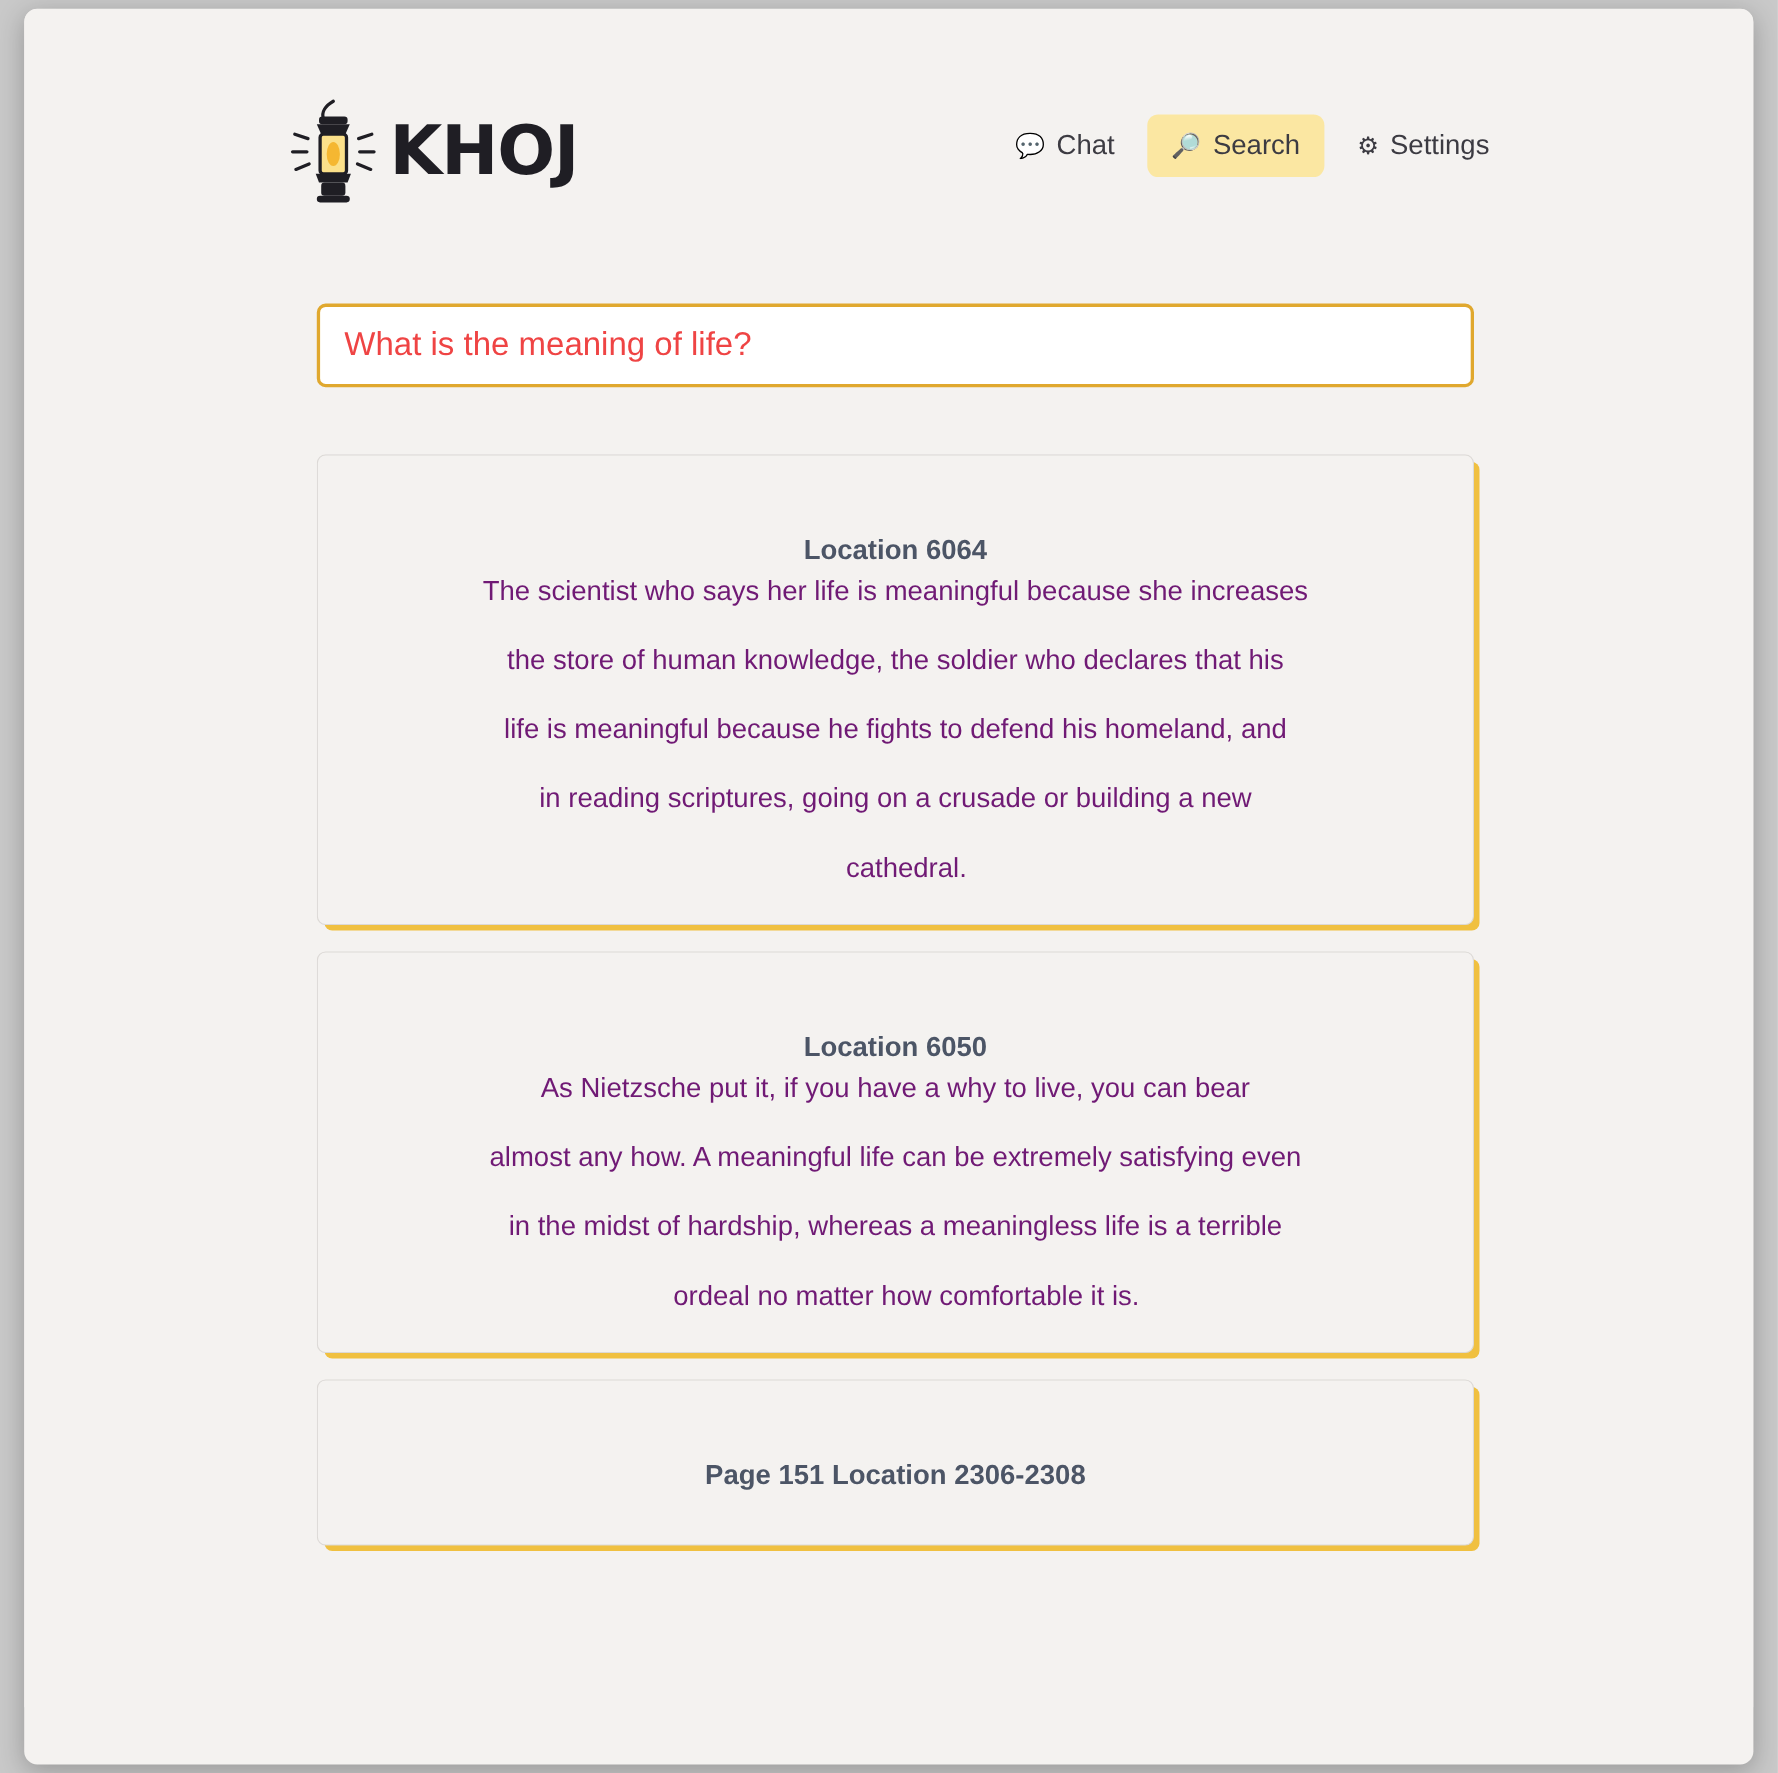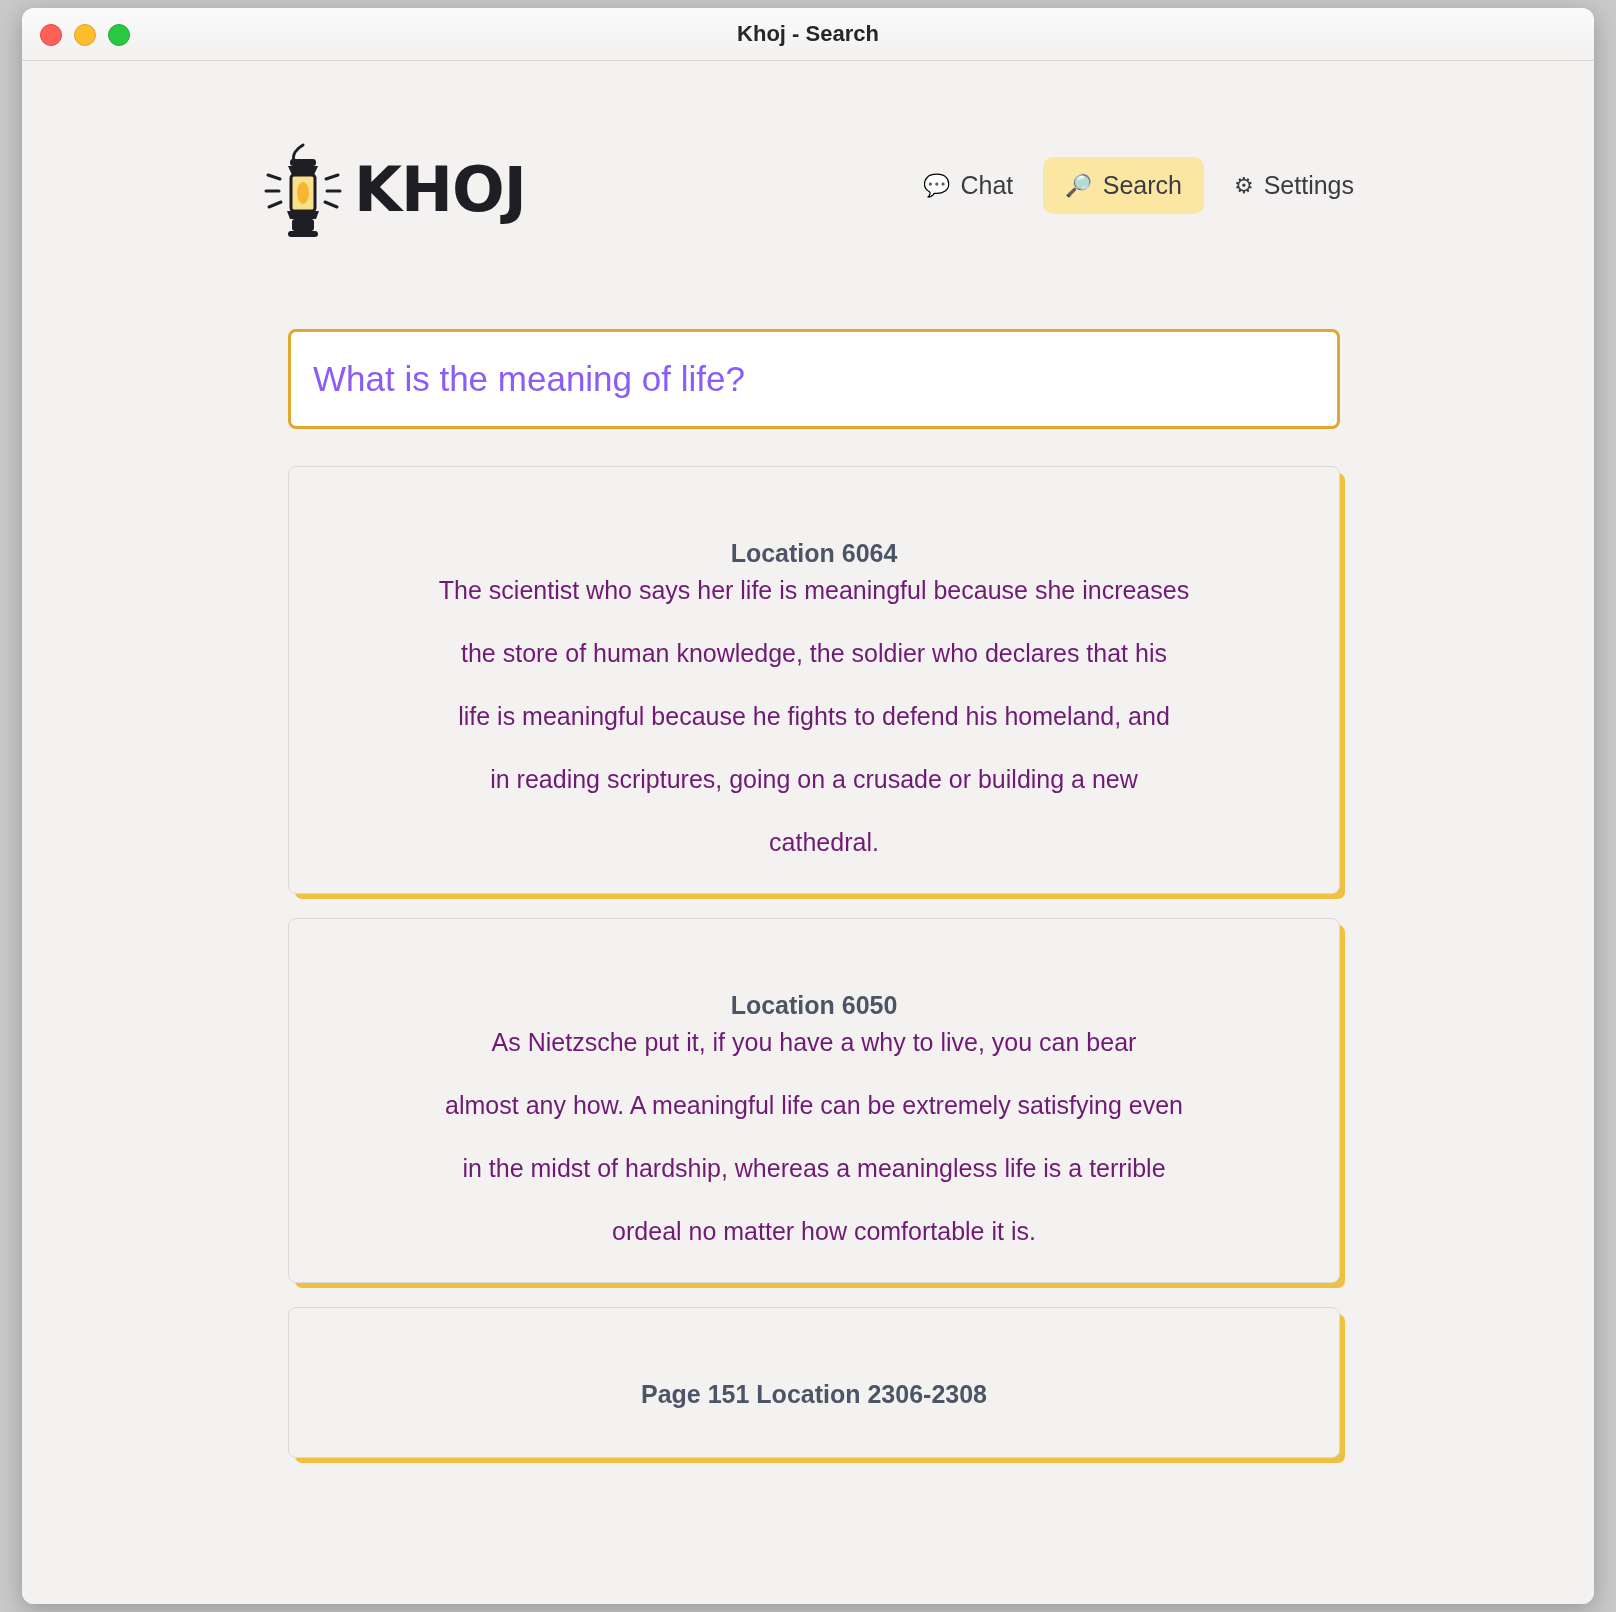--- a/index.html
+++ b/index.html
@@ -122,26 +122,26 @@
 
   .search-wrap {
     position: absolute;
     left: 266px;
     top: 268px;
     width: 1052px;
   }
   .search-input {
     width: 100%;
     box-sizing: border-box;
-    height: 100px;
+    height: 76px;
     border: 3px solid #e0a82e;
     border-radius: 8px;
     background: #ffffff;
-    font-size: 35px;
-    color: #8b5cf6;
+    font-size: 30px;
+    color: #ef4444;
     padding: 0 22px;
     outline: none;
     font-family: "Liberation Sans", sans-serif;
   }
 
   .results {
     position: absolute;
     left: 266px;
     top: 405px;
     width: 1070px;
@@ -182,28 +182,20 @@
     bottom: 0;
     width: 14px;
     background: transparent;
   }
 </style>
 </head>
 <body>
 
 <div class="window">
 
-  <div class="titlebar">
-    <div class="traffic">
-      <span class="dot red"></span>
-      <span class="dot yellow"></span>
-      <span class="dot green"></span>
-    </div>
-    <div class="title-text">Khoj - Search</div>
-  </div>
 
   <div class="content">
 
     <div class="topbar">
 
       <div class="logo">
         <span class="lantern">
           <svg width="86" height="100" viewBox="0 0 86 100">
             <g stroke="#1f1e24" stroke-width="3" stroke-linecap="round">
               <line x1="8" y1="36" x2="20" y2="40"></line>

